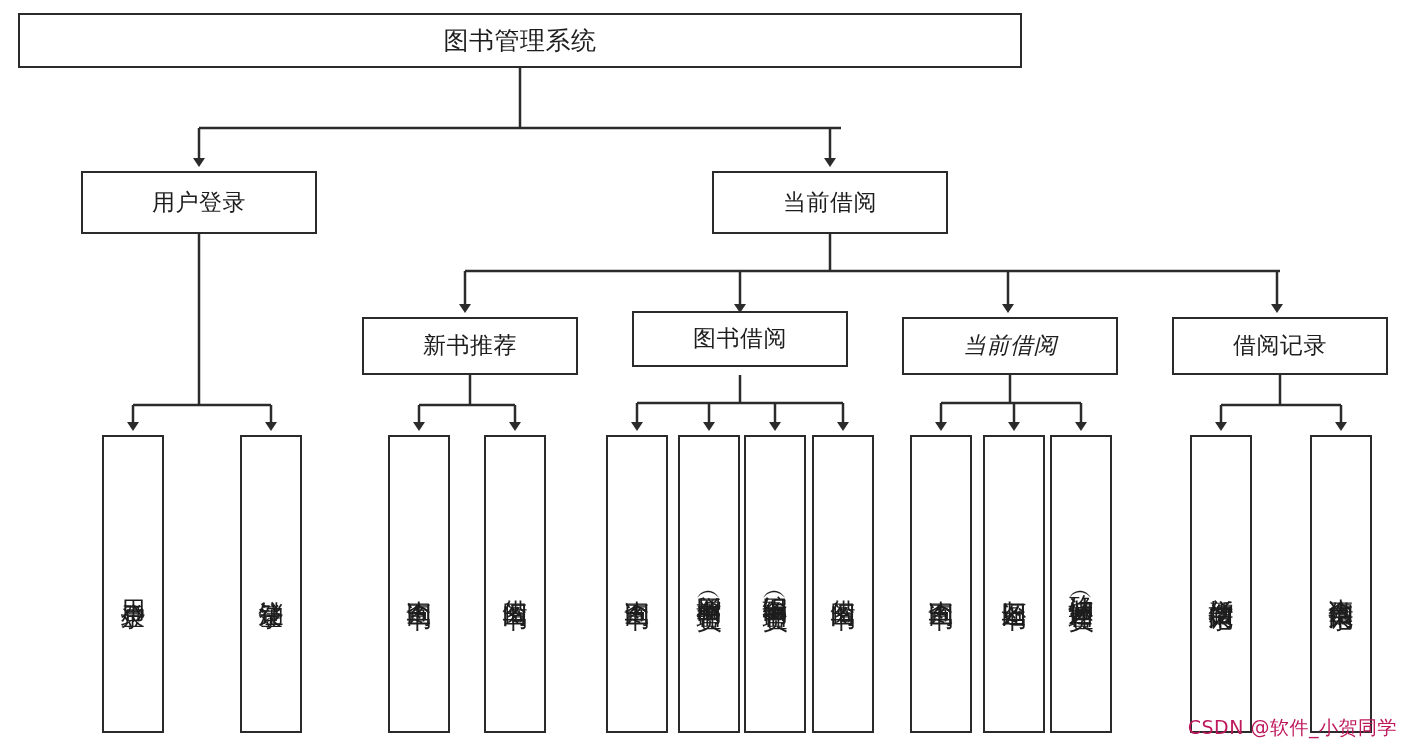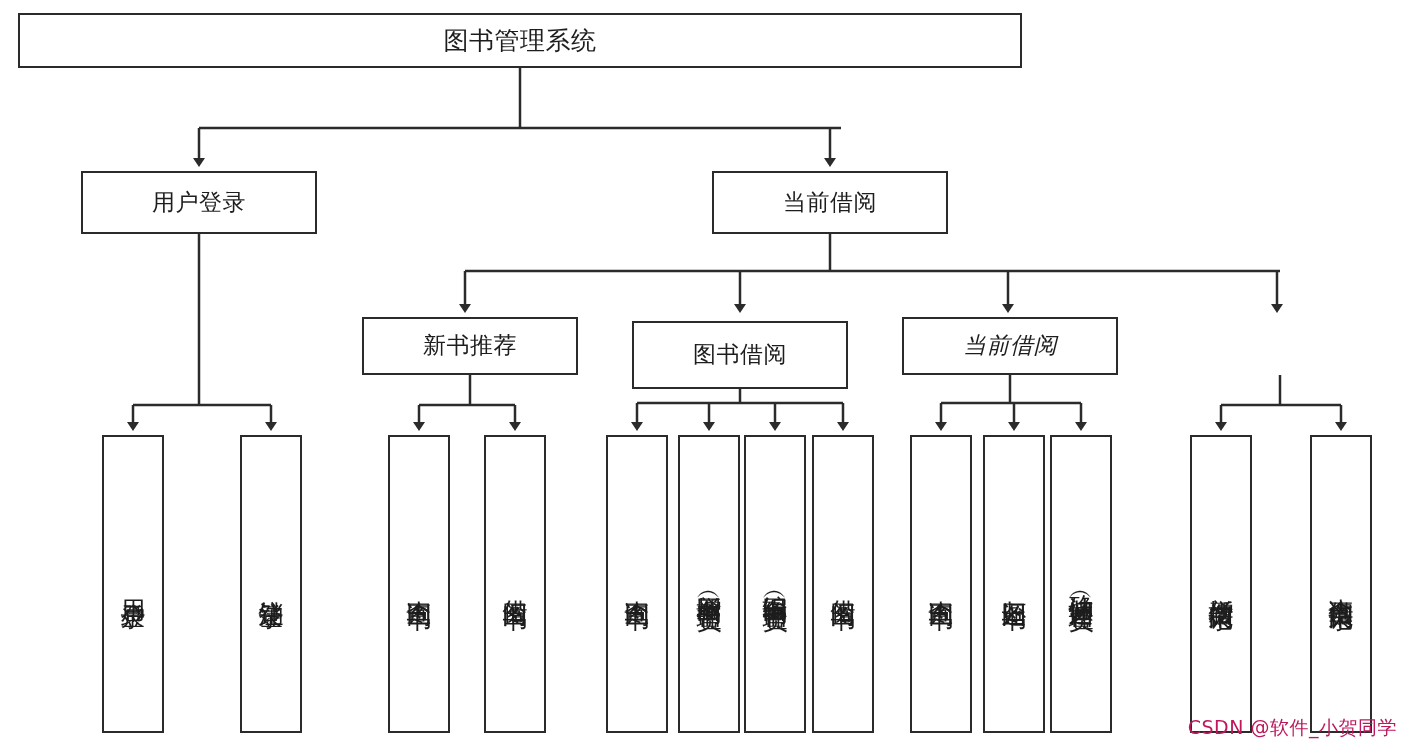--- a/index.html
+++ b/index.html
@@ -157,26 +157,29 @@
   <div class="node" style="left:81px; top:171px; width:236px; height:63px;">
     <span class="node-label-h">用户登录</span>
   </div>
   <div class="node" style="left:712px; top:171px; width:236px; height:63px;">
     <span class="node-label-h">当前借阅</span>
   </div>
 
   <div class="node" style="left:362px; top:317px; width:216px; height:58px;">
     <span class="node-label-h">新书推荐</span>
   </div>
-  <div class="node" style="left:632px; top:321px; width:216px; height:68px;">
+  <div class="node" style="left:632px; top:311px; width:216px; height:56px;">
     <span class="node-label-h">图书借阅</span>
   </div>
   <div class="node" style="left:902px; top:317px; width:216px; height:58px;font-style:italic;">
     <span class="node-label-h">当前借阅</span>
   </div>
+  <div class="node" style="left:1172px; top:317px; width:216px; height:58px;">
+    <span class="node-label-h">借阅记录</span>
+  </div>
 
   <div class="node-v" style="left:102px; top:435px; width:62px; height:298px;">
     <span class="node-label-v">用户登录</span>
   </div>
   <div class="node-v" style="left:240px; top:435px; width:62px; height:298px;">
     <span class="node-label-v">注销登录</span>
   </div>
 
   <div class="node-v" style="left:388px; top:435px; width:62px; height:298px;">
     <span class="node-label-v">查询图书</span>

